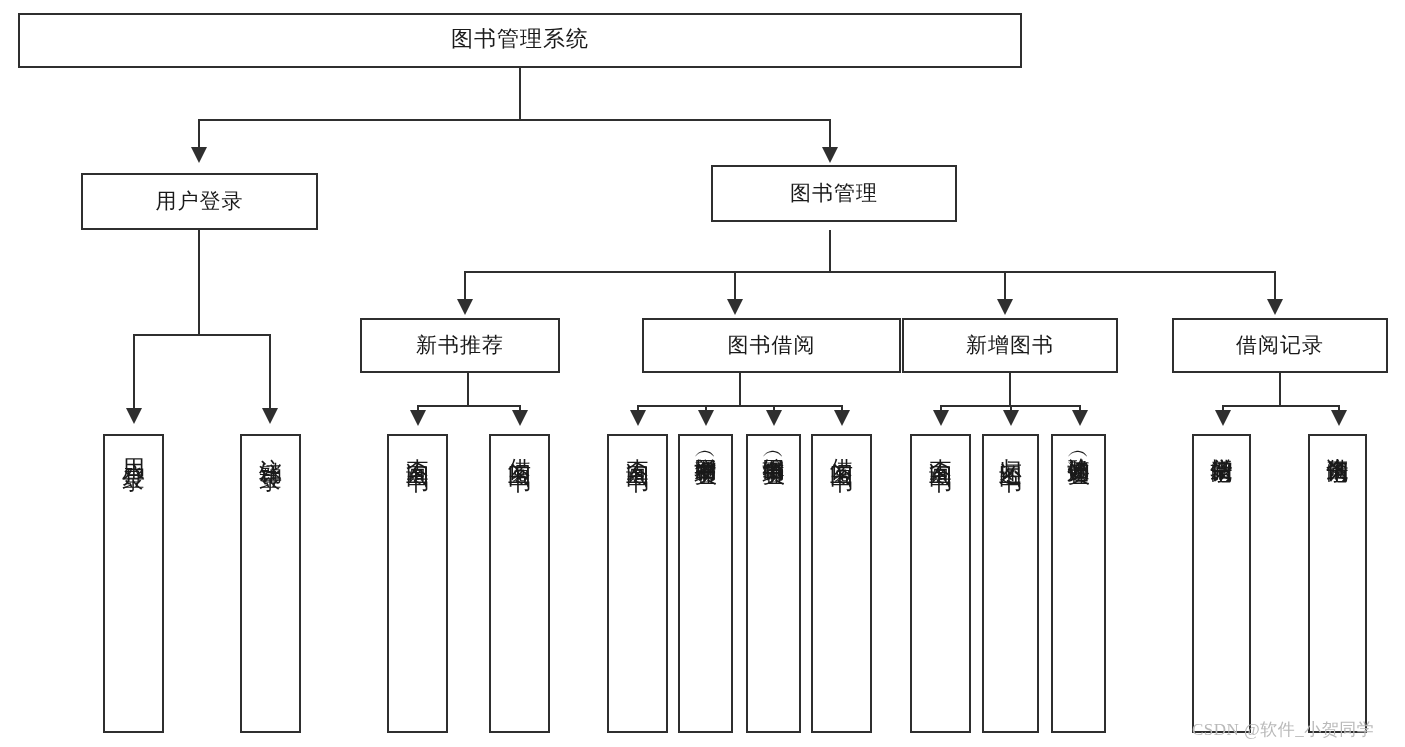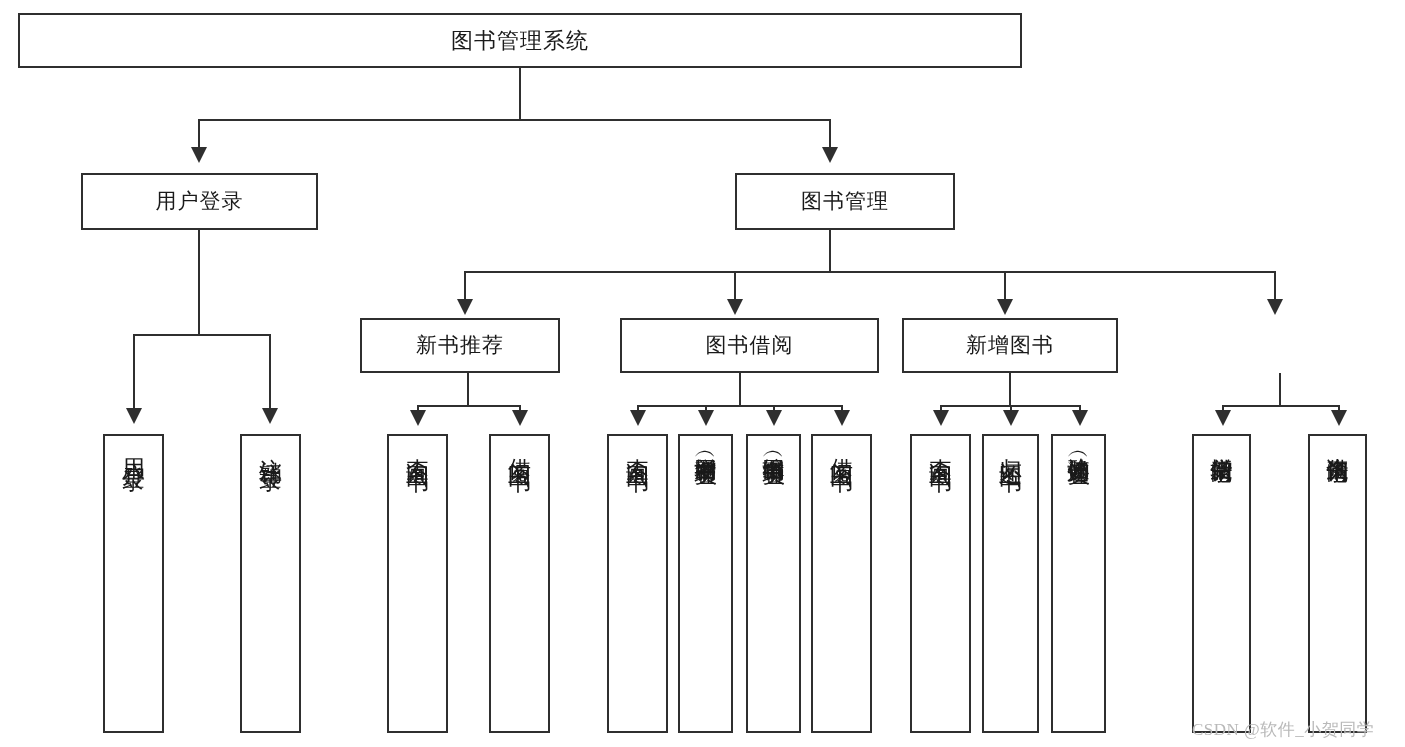--- a/index.html
+++ b/index.html
@@ -84,39 +84,39 @@
     white-space: nowrap;
     letter-spacing: 0.5px;
     font-family: Liberation Serif, serif;
   }
 </style>
 </head>
 <body>
 
 <div id="canvas">
 
-  <div class="node h root" style="left:18px; top:13px; width:1004px; height:55px;">
+  <div class="node h root" style="left:18px; top:13px; width:1004px; height:55px;font-family:Liberation Mono, monospace;">
     <span class="node-label">图书管理系统</span>
   </div>
 
   <div class="vline" style="left:519px; top:68px; height:52px;"></div>
 
   <div class="hline" style="left:198px; top:119px; width:632px;"></div>
 
   <div class="vline" style="left:198px; top:119px; height:30px;"></div>
   <div class="arrow" style="left:191px; top:147px;"></div>
 
   <div class="vline" style="left:829px; top:119px; height:30px;"></div>
   <div class="arrow" style="left:822px; top:147px;"></div>
 
   <div class="node h" style="left:81px; top:173px; width:237px; height:57px;">
     <span class="node-label">用户登录</span>
   </div>
 
-  <div class="node h" style="left:711px; top:173px; width:220px; height:57px;margin-left:24px;">
+  <div class="node h" style="left:711px; top:165px; width:246px; height:57px;">
     <span class="node-label">图书管理</span>
   </div>
 
   <div class="vline" style="left:198px; top:230px; height:105px;"></div>
   <div class="hline" style="left:133px; top:334px; width:137px;"></div>
   <div class="vline" style="left:133px; top:334px; height:76px;"></div>
   <div class="arrow" style="left:126px; top:408px;"></div>
   <div class="vline" style="left:269px; top:334px; height:76px;"></div>
   <div class="arrow" style="left:262px; top:408px;"></div>
 
@@ -127,25 +127,28 @@
   <div class="vline" style="left:734px; top:271px; height:30px;"></div>
   <div class="arrow" style="left:727px; top:299px;"></div>
   <div class="vline" style="left:1004px; top:271px; height:30px;"></div>
   <div class="arrow" style="left:997px; top:299px;"></div>
   <div class="vline" style="left:1274px; top:271px; height:30px;"></div>
   <div class="arrow" style="left:1267px; top:299px;"></div>
 
   <div class="node h" style="left:360px; top:318px; width:200px; height:55px;">
     <span class="node-label">新书推荐</span>
   </div>
-  <div class="node h" style="left:620px; top:318px; width:259px; height:55px;">
+  <div class="node h" style="left:642px; top:318px; width:259px; height:55px;">
     <span class="node-label">图书借阅</span>
   </div>
   <div class="node h" style="left:902px; top:318px; width:216px; height:55px;">
     <span class="node-label">新增图书</span>
+  </div>
+  <div class="node h" style="left:1172px; top:318px; width:216px; height:55px;">
+    <span class="node-label">借阅记录</span>
   </div>
 
   <div class="vline" style="left:467px; top:373px; width:2px; height:33px;"></div>
   <div class="hline" style="left:417px; top:405px; width:103px;"></div>
   <div class="vline" style="left:417px; top:405px; height:8px;"></div>
   <div class="arrow" style="left:410px; top:410px;"></div>
   <div class="vline" style="left:519px; top:405px; height:8px;"></div>
   <div class="arrow" style="left:512px; top:410px;"></div>
 
   <div class="vline" style="left:739px; top:373px; height:33px;"></div>

